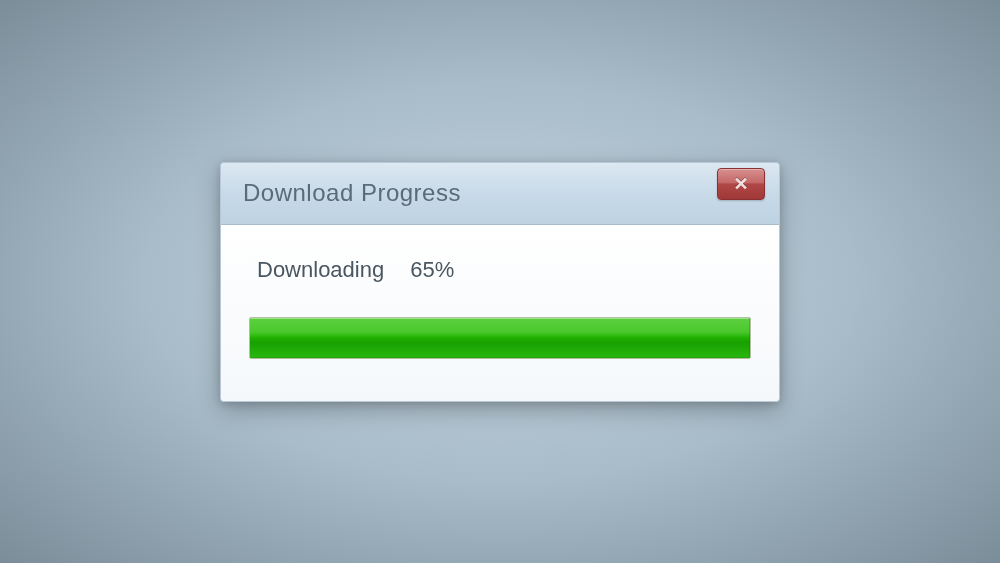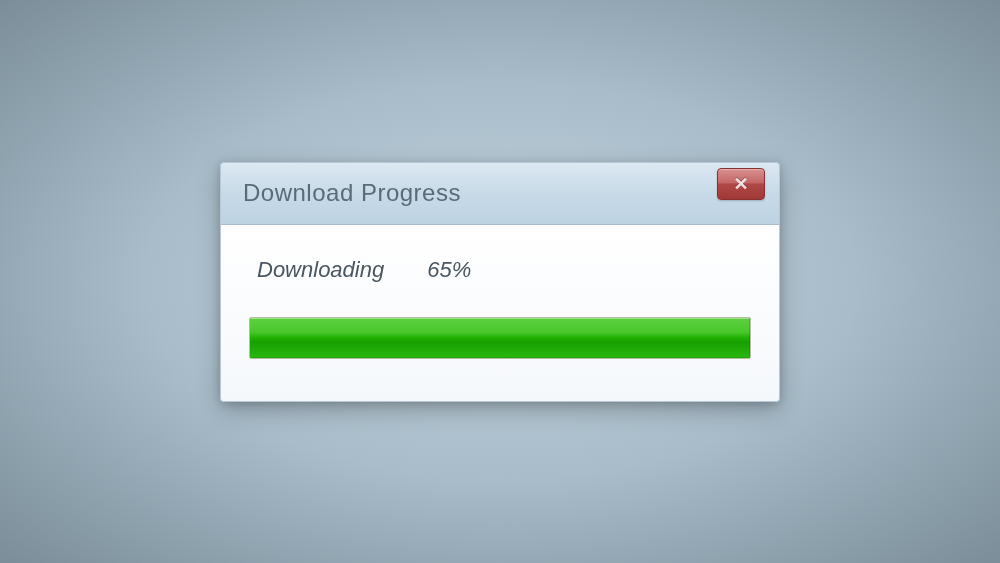--- a/index.html
+++ b/index.html
@@ -69,24 +69,23 @@
     }
     
     .content {
       padding: 32px 28px 42px 28px;
       background: linear-gradient(to bottom, #ffffff 0%, #f5f8fb 100%);
     }
     
     .status-row {
       display: flex;
       align-items: baseline;
-      gap: 43px;
+      gap: 26px;
       margin-bottom: 34px;
       padding-left: 8px;
-      font-style: italic;
     }
     
     .status-label {
       color: #4a5660;
       font-size: 22px;
       font-weight: normal;
     }
     
     .percent-value {
       color: #4a5660;

